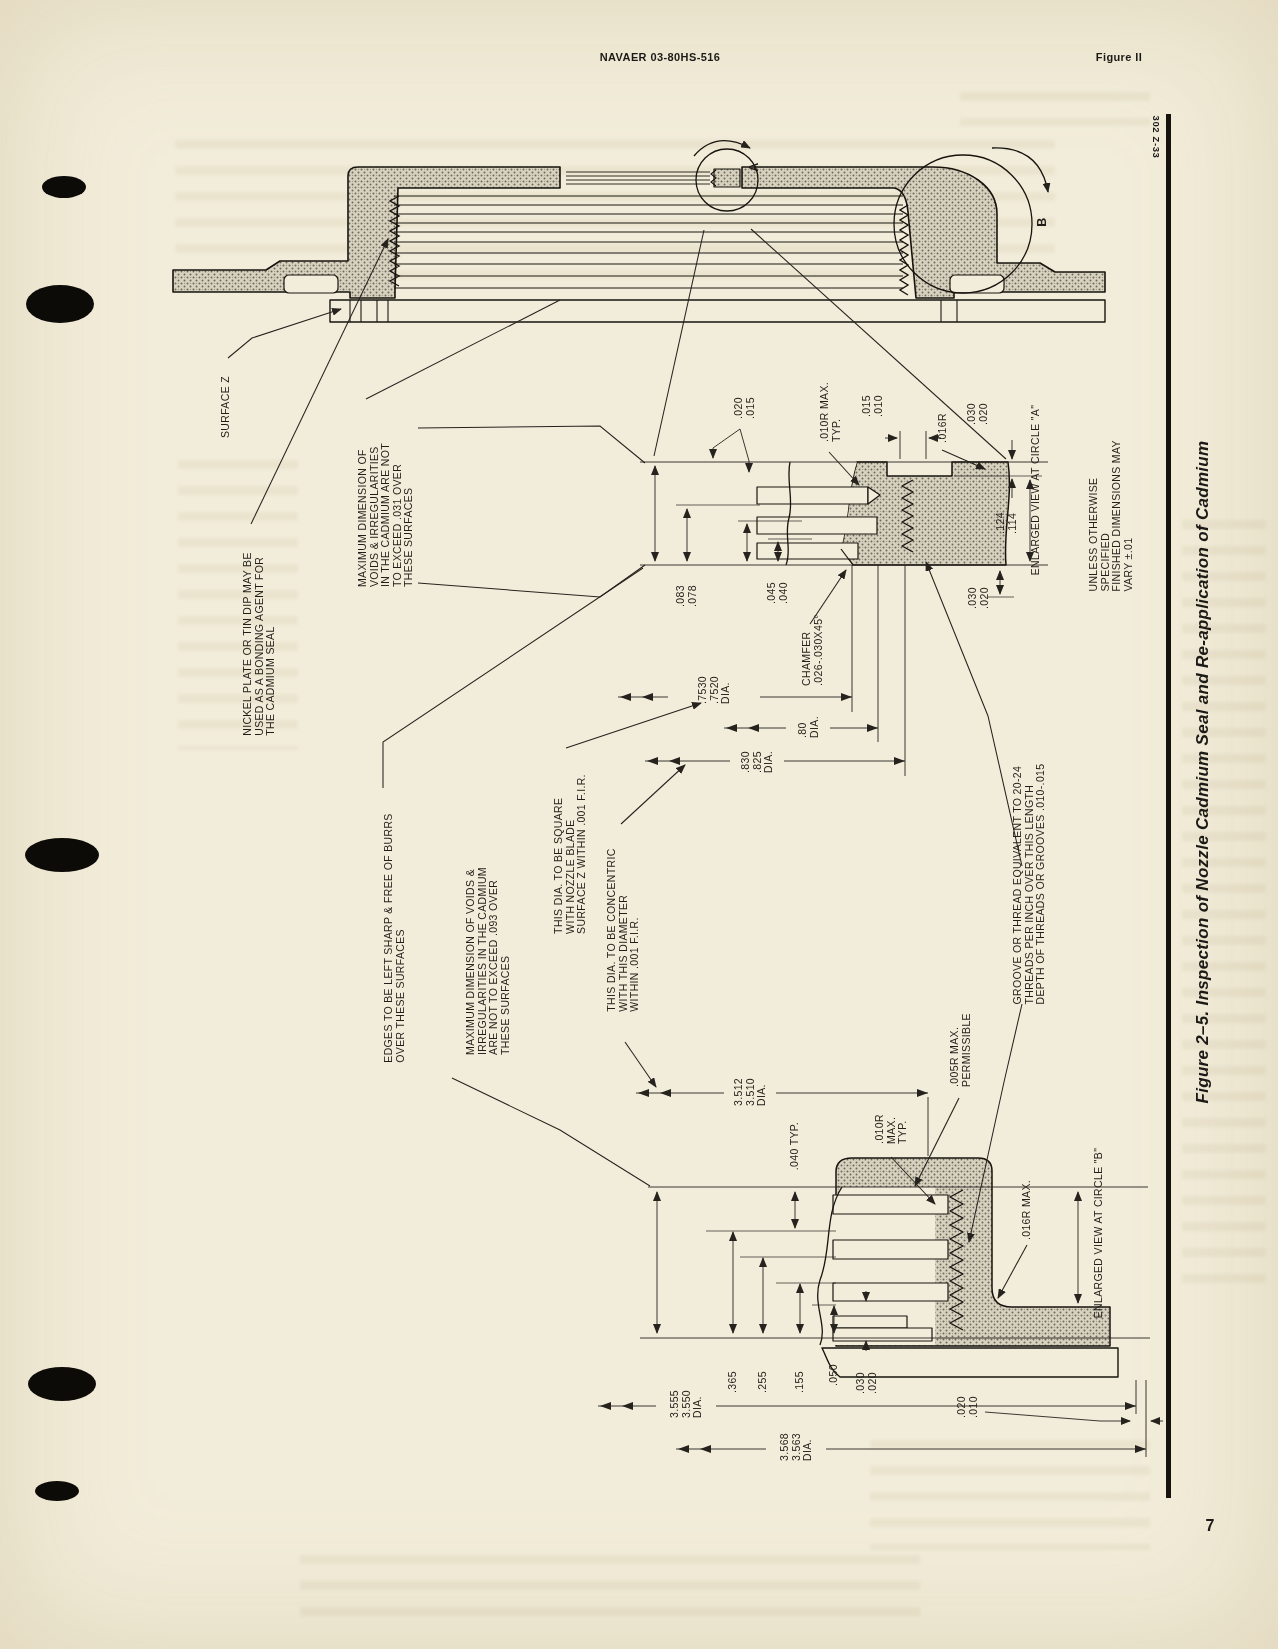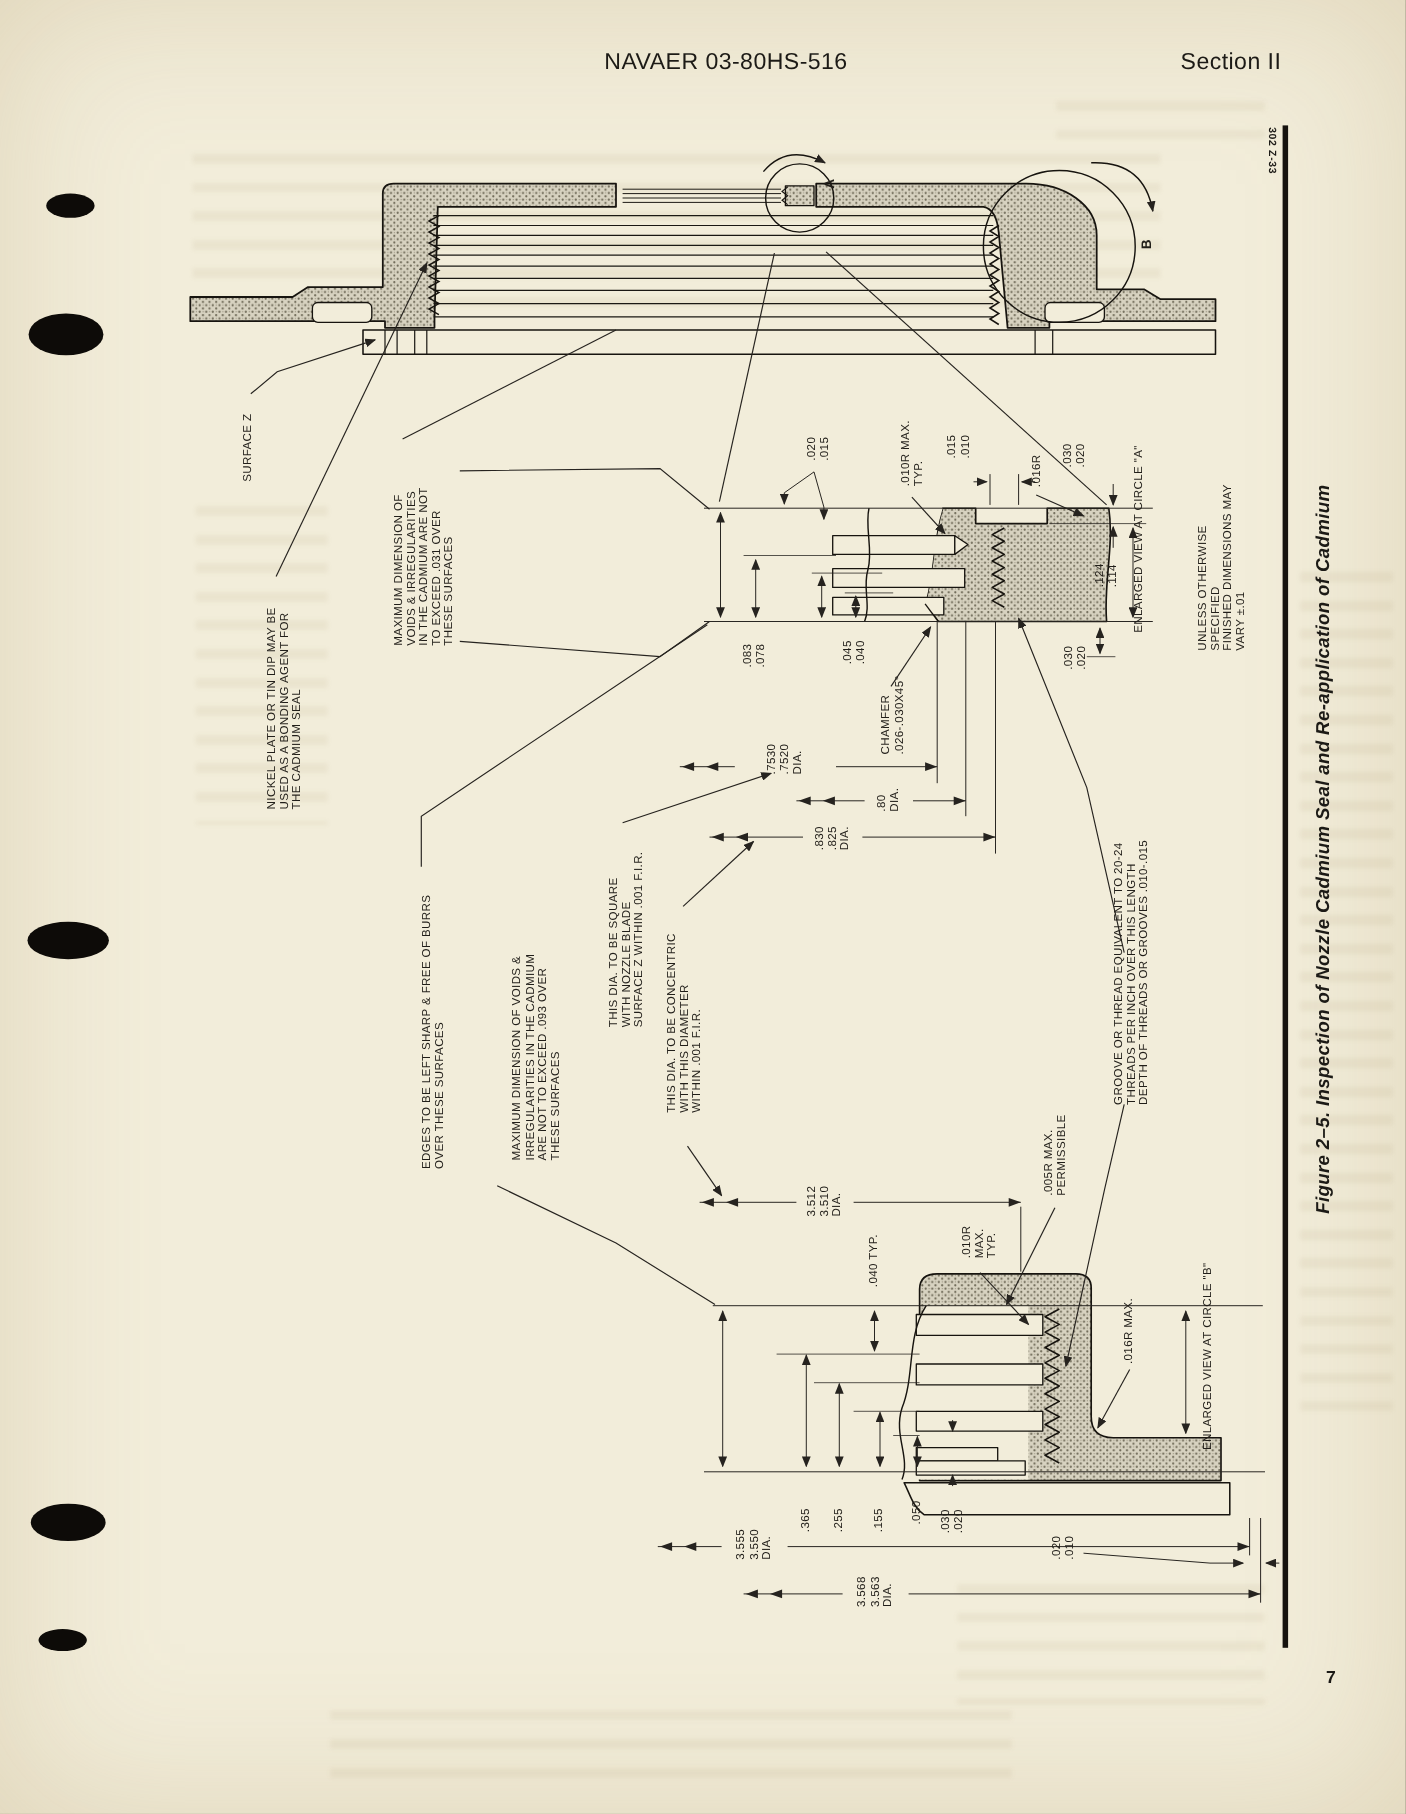--- a/index.html
+++ b/index.html
@@ -6,21 +6,21 @@
   #page{position:relative;width:1278px;height:1649px;margin:0 auto;background:#f2edda;
         overflow:hidden;font-family:"Liberation Sans",sans-serif;color:#1c1a16;
         box-shadow:inset 0 0 140px rgba(175,150,100,.28);}
   svg{position:absolute;left:0;top:0;pointer-events:none;}
   .lbl{position:absolute;transform:translate(-50%,-50%) rotate(-90deg);
        font-size:10.5px;line-height:11.5px;letter-spacing:.35px;white-space:pre-line;
        color:#211e19;text-align:left;}
   .mk{font-weight:700;font-size:12.5px;}
   .cap{font-weight:700;font-style:italic;font-size:17px;letter-spacing:.3px;white-space:nowrap;}
   .hz{position:absolute;transform:translate(-50%,-50%);white-space:nowrap;}
-  .hdr{font-weight:400;font-size:21px;letter-spacing:.4px;}
+  .hdr{font-weight:700;font-size:11px;letter-spacing:.4px;}
   .pnum{font-weight:700;font-size:16px;}
   .pref{transform:translate(-50%,-50%) rotate(90deg);font-size:9.5px;font-weight:700;letter-spacing:.6px;}
   .vrule{position:absolute;background:#16130e;}
   .dot{position:absolute;background:#0d0b08;border-radius:50%;}
   .ghost{position:absolute;opacity:.55;filter:blur(1.7px);
          background:repeating-linear-gradient(180deg, rgba(150,128,82,.15) 0 9px, rgba(0,0,0,0) 9px 26px);}
 </style>
 </head>
 <body>
 
@@ -182,21 +182,21 @@
       <path d="M829,452 L859,485" marker-end="url(#ae)"></path>
       <path d="M942,450 L985,469" marker-end="url(#ae)"></path>
       <path d="M810,624 L846,570" marker-end="url(#ae)"></path>
       <path d="M959,1098 L915,1186" marker-end="url(#ae)"></path>
       <path d="M891,1157 L935,1204" marker-end="url(#ae)"></path>
       <path d="M1027,1245 L998,1298" marker-end="url(#ae)"></path>
     </g>
   </svg>
 
   <div class="hz hdr" style="left:660px;top:57px">NAVAER 03-80HS-516</div>
-  <div class="hz hdr" style="left:1119px;top:57px">Section II</div>
+  <div class="hz hdr" style="left:1119px;top:57px">Figure II</div>
   <div class="hz pref" style="left:1156px;top:137px">302 Z-33</div>
   <div class="hz pnum" style="left:1210px;top:1526px">7</div>
   <div class="hz cap" style="left:1203px;top:772px;transform:translate(-50%,-50%) rotate(-90deg)">Figure 2–5. Inspection of Nozzle Cadmium Seal and Re-application of Cadmium</div>
 
   <div class="lbl mk" style="left:755px;top:167px">A</div>
   <div class="lbl mk" style="left:1043px;top:222px">B</div>
 
   <div class="lbl" style="left:226px;top:407px">SURFACE Z</div>
   <div class="lbl" style="left:259px;top:644px">NICKEL PLATE OR TIN DIP MAY BE
 USED AS A BONDING AGENT FOR

